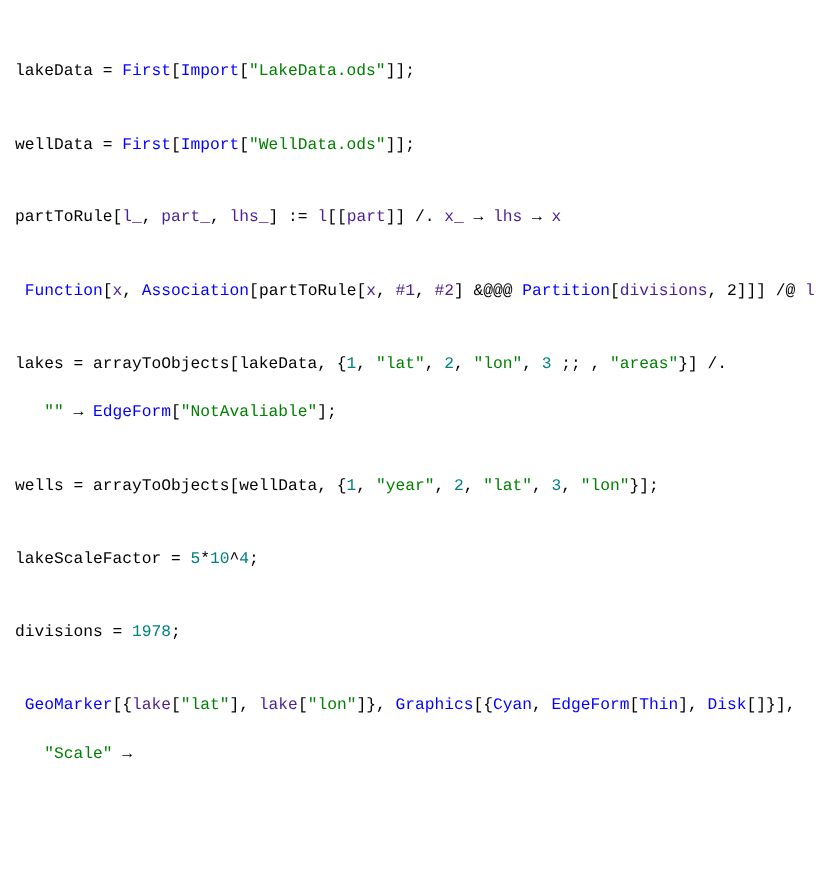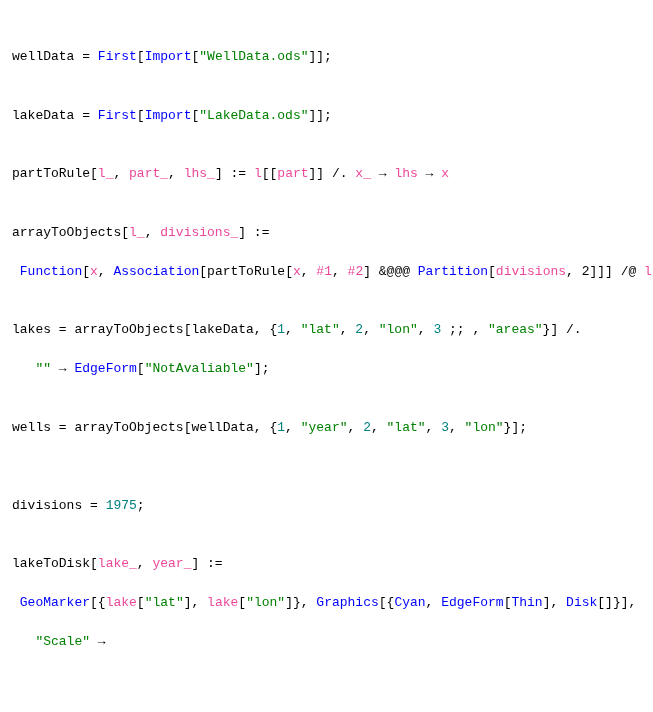--- a/index.html
+++ b/index.html
@@ -29,46 +29,45 @@
 
     .code-line {
       display: block;
       min-height: 1.5em;
     }
     .num { color: #008080; }
 
     
     .blue { color: #0000ff; }
     .green { color: #008000; }
-    .teal { color: #ec4899; }
+    .teal { color: #4c1d95; }
     .black { color: #000000; }
   </style>
 </head>
 <body>
 
 <div class="code-container">
 
+<span class="code-line"><span class="black">lakeData = </span><span class="blue">First</span><span class="black">[</span><span class="blue">Import</span><span class="black">[</span><span class="green">"LakeData.ods"</span><span class="black">]];</span></span>
+
 <span class="code-line"><span class="black">wellData = </span><span class="blue">First</span><span class="black">[</span><span class="blue">Import</span><span class="black">[</span><span class="green">"WellData.ods"</span><span class="black">]];</span></span>
-
-<span class="code-line"><span class="black">lakeData = </span><span class="blue">First</span><span class="black">[</span><span class="blue">Import</span><span class="black">[</span><span class="green">"LakeData.ods"</span><span class="black">]];</span></span>
 
 <span class="code-line"><span class="black">partToRule</span><span class="black">[</span><span class="teal">l_</span><span class="black">, </span><span class="teal">part_</span><span class="black">, </span><span class="teal">lhs_</span><span class="black">] := </span><span class="teal">l</span><span class="black">[[</span><span class="teal">part</span><span class="black">]] /. </span><span class="teal">x_</span><span class="black"> → </span><span class="teal">lhs</span><span class="black"> → </span><span class="teal">x</span></span>
 
-<span class="code-line"><span class="black">arrayToObjects</span><span class="black">[</span><span class="teal">l_</span><span class="black">, </span><span class="teal">divisions_</span><span class="black">] :=</span></span>
 <span class="code-line"><span class="black"> </span><span class="blue">Function</span><span class="black">[</span><span class="teal">x</span><span class="black">, </span><span class="blue">Association</span><span class="black">[</span><span class="black">partToRule</span><span class="black">[</span><span class="teal">x</span><span class="black">, </span><span class="teal">#1</span><span class="black">, </span><span class="teal">#2</span><span class="black">] &amp;@@@</span><span class="blue"> Partition</span><span class="black">[</span><span class="teal">divisions</span><span class="black">, 2]]] /@ </span><span class="teal">l</span></span>
 
 <span class="code-line"><span class="black">lakes = arrayToObjects</span><span class="black">[</span><span class="black">lakeData, </span><span class="black">{</span><span class="num">1</span><span class="black">, </span><span class="green">"lat"</span><span class="black">, </span><span class="num">2</span><span class="black">, </span><span class="green">"lon"</span><span class="black">, </span><span class="num">3</span><span class="black"> ;; , </span><span class="green">"areas"</span><span class="black">}] /.</span></span>
 <span class="code-line"><span class="black">   </span><span class="green">""</span><span class="black"> → </span><span class="blue">EdgeForm</span><span class="black">[</span><span class="green">"NotAvaliable"</span><span class="black">];</span></span>
 
 <span class="code-line"><span class="black">wells = arrayToObjects</span><span class="black">[</span><span class="black">wellData, </span><span class="black">{</span><span class="num">1</span><span class="black">, </span><span class="green">"year"</span><span class="black">, </span><span class="num">2</span><span class="black">, </span><span class="green">"lat"</span><span class="black">, </span><span class="num">3</span><span class="black">, </span><span class="green">"lon"</span><span class="black">}];</span></span>
 
+<span class="code-line"><span class="black">lakeScaleFactor = </span><span class="num">5</span><span class="black">*</span><span class="num">10</span><span class="black">^</span><span class="num">4</span><span class="black">;</span></span>
 
-<span class="code-line"><span class="black">divisions = </span><span class="num">1975</span><span class="black">;</span></span>
+<span class="code-line"><span class="black">divisions = </span><span class="num">1978</span><span class="black">;</span></span>
 
-<span class="code-line"><span class="black">lakeToDisk</span><span class="black">[</span><span class="teal">lake_</span><span class="black">, </span><span class="teal">year_</span><span class="black">] :=</span></span>
 <span class="code-line"><span class="black"> </span><span class="blue">GeoMarker</span><span class="black">[{</span><span class="teal">lake</span><span class="black">[</span><span class="green">"lat"</span><span class="black">], </span><span class="teal">lake</span><span class="black">[</span><span class="green">"lon"</span><span class="black">]}, </span><span class="blue">Graphics</span><span class="black">[{</span><span class="blue">Cyan</span><span class="black">, </span><span class="blue">EdgeForm</span><span class="black">[</span><span class="blue">Thin</span><span class="black">], </span><span class="blue">Disk</span><span class="black">[]}],</span></span>
 <span class="code-line"><span class="black">   </span><span class="green">"Scale"</span><span class="black"> →</span></span>
 <span class="code-line"></span>
 
 
 
 
 
 
 

